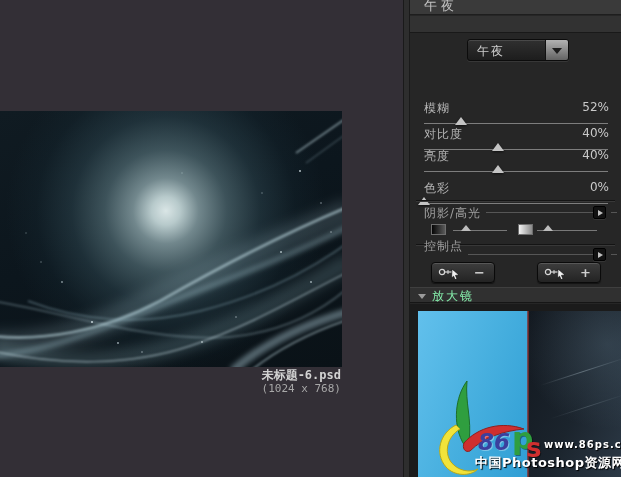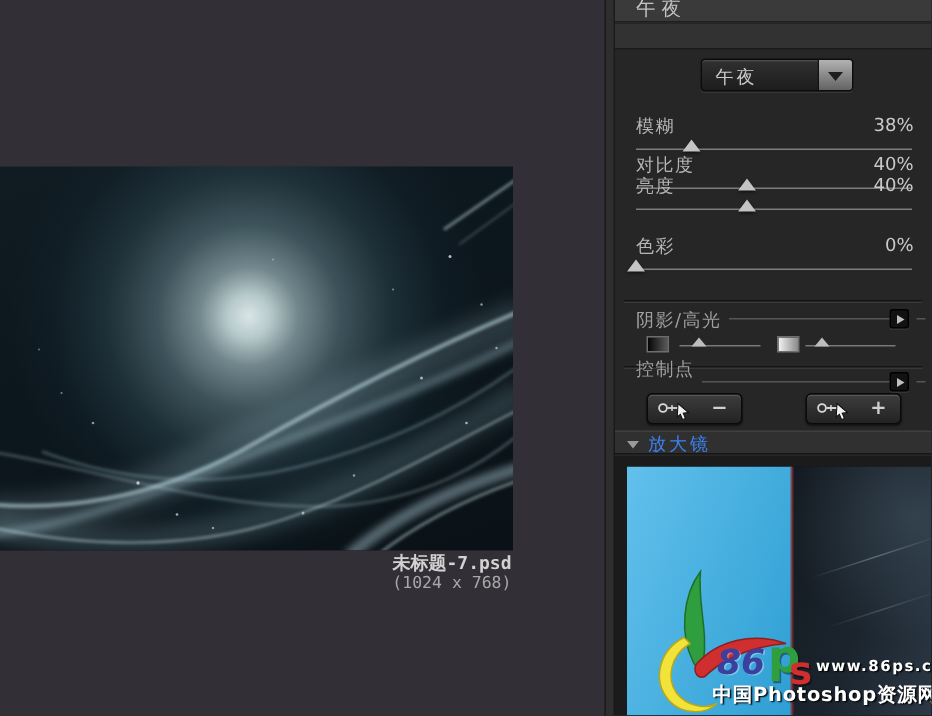--- a/index.html
+++ b/index.html
@@ -37,21 +37,21 @@
     background:linear-gradient(#303030,#1d1d1d);border:1px solid #0c0c0c;
     box-shadow:0 1px 0 rgba(255,255,255,.08), inset 0 1px 0 rgba(255,255,255,.12);
     box-sizing:border-box;cursor:pointer;}
   #preset .val{position:absolute;left:9px;top:3px;font-size:12px;color:#cccccc;letter-spacing:2px;}
   #preset .arrowbox{position:absolute;right:0;top:0;width:22px;height:20px;border-radius:0 2px 2px 0;
     background:linear-gradient(#b2b2b2,#636363);border-left:1px solid #111;}
   #preset .arrowbox .tri{position:absolute;left:6px;top:8px;width:0;height:0;
     border-left:5px solid transparent;border-right:5px solid transparent;border-top:6px solid #1d1d1d;}
 
   
-  .srow{position:absolute;left:0;width:100%;height:26px;}
+  .srow{position:absolute;left:0;width:100%;height:26px;margin-top:24px;}
   .srow .lab{position:absolute;left:14px;top:0;font-size:12px;color:#b5b5b5;letter-spacing:1px;}
   .srow .val{position:absolute;right:12px;top:0;font-size:12px;color:#c9c9c9;}
   .srow .track{position:absolute;left:14px;right:13px;top:17px;height:8px;}
   .srow .line{position:absolute;left:0;right:0;top:6px;height:1px;background:#7d7d7d;}
   .srow .tri{position:absolute;top:0;width:0;height:0;transform:translateX(-50%);
     border-left:6px solid transparent;border-right:6px solid transparent;border-bottom:8px solid #c4c4c4;
     filter:drop-shadow(0 1px 1px rgba(0,0,0,.6));cursor:pointer;}
 
   .divider{position:absolute;left:6px;right:6px;height:1px;background:#383838;border-top:1px solid #141414;}
 
@@ -73,21 +73,21 @@
   .cpbtn{position:absolute;top:262px;width:64px;height:21px;border-radius:4px;
     background:linear-gradient(#3d3d3d,#232323);border:1px solid #0a0a0a;box-sizing:border-box;
     box-shadow:inset 0 1px 0 rgba(255,255,255,.14), 0 1px 1px rgba(0,0,0,.5);cursor:pointer;}
   .cpbtn .glyph{position:absolute;right:9px;top:2px;font-size:13px;font-weight:bold;color:#cfcfcf;}
 
   
   #magbar{position:absolute;left:0;top:287px;width:100%;height:16px;background:#303030;
     border-top:1px solid #3f3f3f;border-bottom:1px solid #161616;box-sizing:border-box;}
   #magbar .tri{position:absolute;left:8px;top:6px;width:0;height:0;
     border-left:4px solid transparent;border-right:4px solid transparent;border-top:5px solid #9b9b9b;}
-  #magbar .lab{position:absolute;left:22px;top:0;font-size:12px;color:#3b82f6;letter-spacing:2px;}
+  #magbar .lab{position:absolute;left:22px;top:0;font-size:12px;color:#86efac;letter-spacing:2px;}
   #maglower{position:absolute;left:0;top:304px;width:100%;height:173px;background:#1b1b1b;}
 
   
   #loupe{position:absolute;left:8px;top:7px;width:203px;height:166px;overflow:hidden;background:#10161c;}
   #loupe .bluehalf{position:absolute;left:0;top:0;width:110px;height:100%;
     background:linear-gradient(110deg,#62c0ec 0%,#45aede 55%,#2f9ed4 100%);}
   #loupe .darkhalf{position:absolute;left:110px;top:0;right:0;height:100%;
     background:
       radial-gradient(circle at 85% 20%, rgba(120,150,170,.25), rgba(0,0,0,0) 55%),
       linear-gradient(115deg,#12181f 0%,#1b242d 55%,#2c3946 100%);}
@@ -152,21 +152,21 @@
         <circle cx="331" cy="121" r=".8" opacity=".6"></circle>
           <circle cx="26" cy="122" r=".7" opacity=".4"></circle>
         <circle cx="182" cy="62" r=".7" opacity=".4"></circle>
           <circle cx="118" cy="232" r=".9" opacity=".7"></circle>
         <circle cx="236" cy="206" r=".8" opacity=".6"></circle>
       </g>
     </svg>
   </div>
 
   <div id="caption">
-    <div class="cap1">未标题-7.psd</div>
+    <div class="cap1">未标题-6.psd</div>
     <div class="cap2">(1024 x 768)</div>
   </div>
 
   <div id="panel">
     <div id="gutter"></div>
     <div id="pcontent">
 
       <div id="ptitlebar">
         <div id="ptitle">午夜</div>
       </div>
@@ -174,35 +174,35 @@
 
       <div id="preset">
         <span class="val">午夜</span>
         <span class="arrowbox">
           <span class="tri"></span>
         </span>
       </div>
 
       <div class="srow" style="top:76px">
         <span class="lab">模糊</span>
-        <span class="val">38%</span>
+        <span class="val">52%</span>
         <div class="track">
           <div class="line"></div>
           <div class="tri" style="left: 20%;"></div>
         </div>
       </div>
       <div class="srow" style="top:102px">
         <span class="lab">对比度</span>
         <span class="val">40%</span>
         <div class="track">
           <div class="line"></div>
           <div class="tri" style="left: 40%;"></div>
         </div>
       </div>
-      <div class="srow" style="top:116px">
+      <div class="srow" style="top:124px">
         <span class="lab">亮度</span>
         <span class="val">40%</span>
         <div class="track">
           <div class="line"></div>
           <div class="tri" style="left: 40%;"></div>
         </div>
       </div>
       <div class="srow" style="top:156px">
         <span class="lab">色彩</span>
         <span class="val">0%</span>

